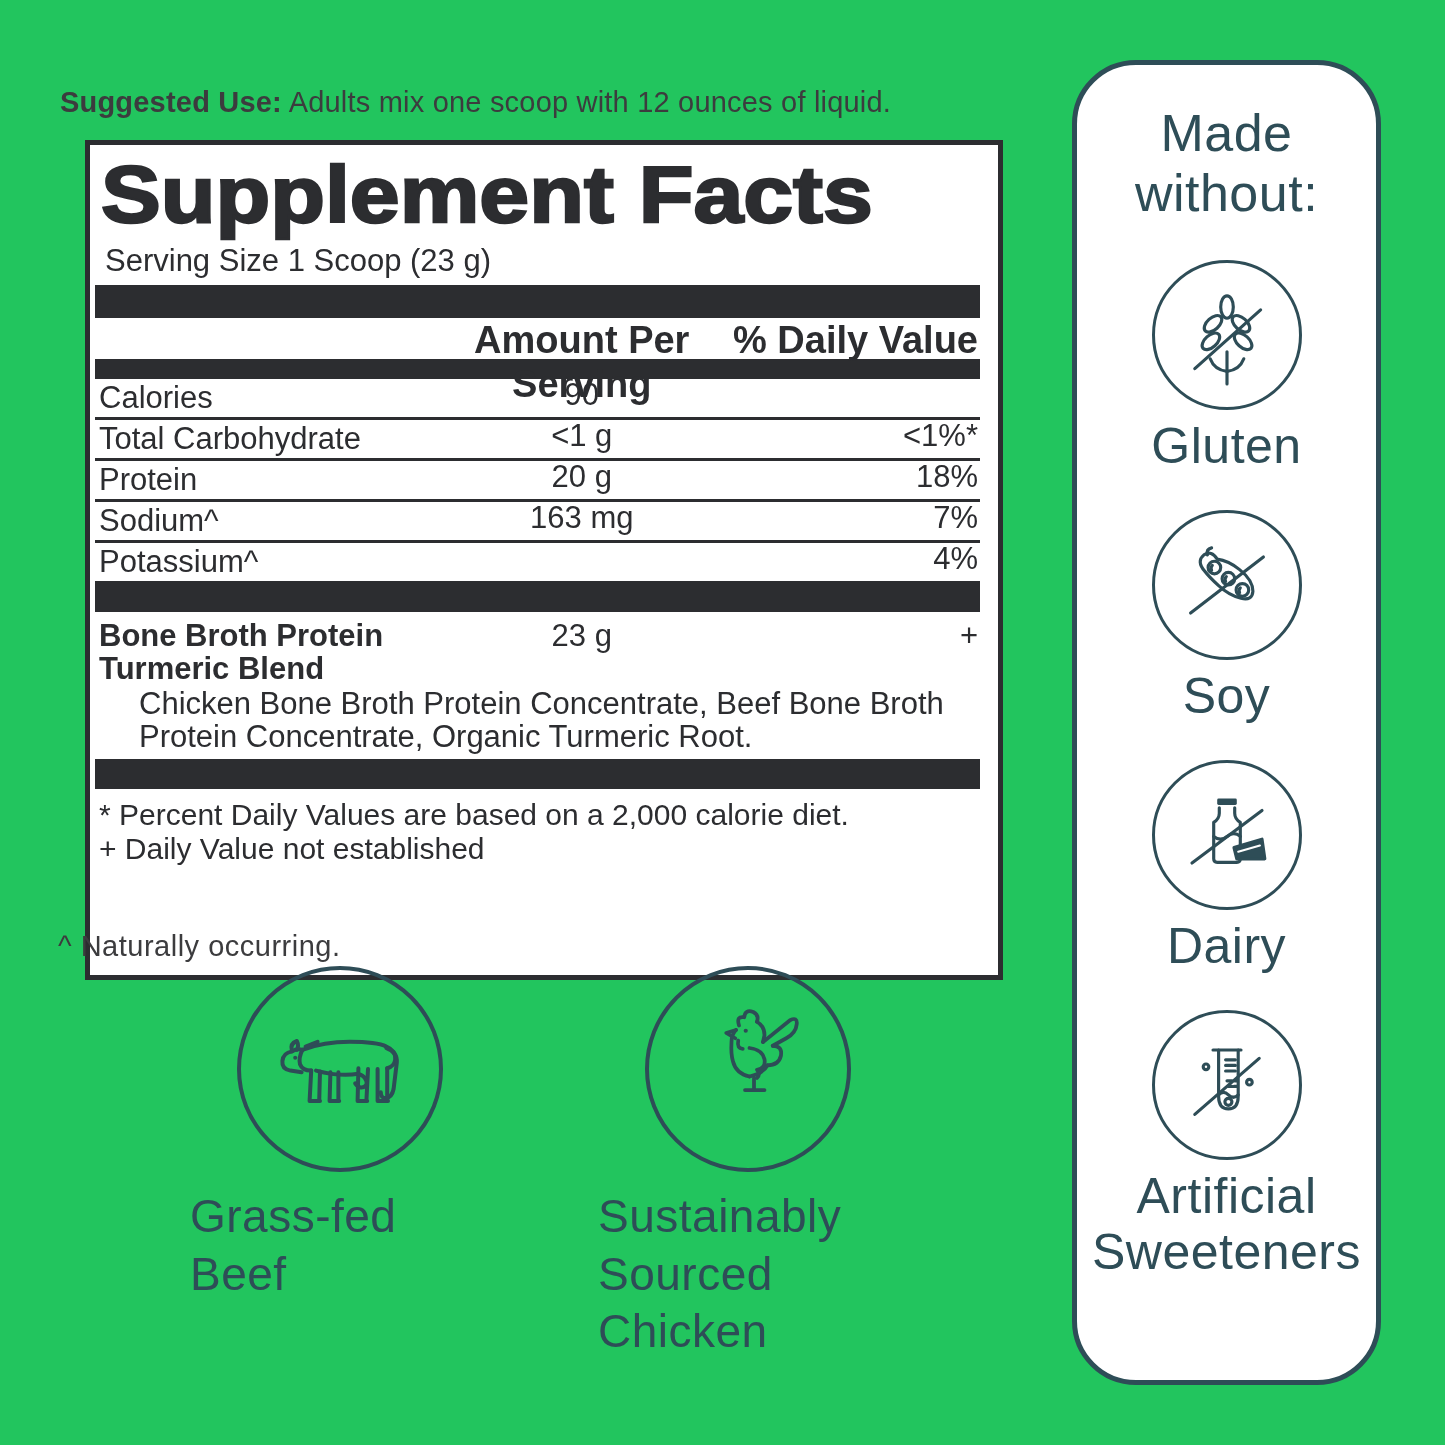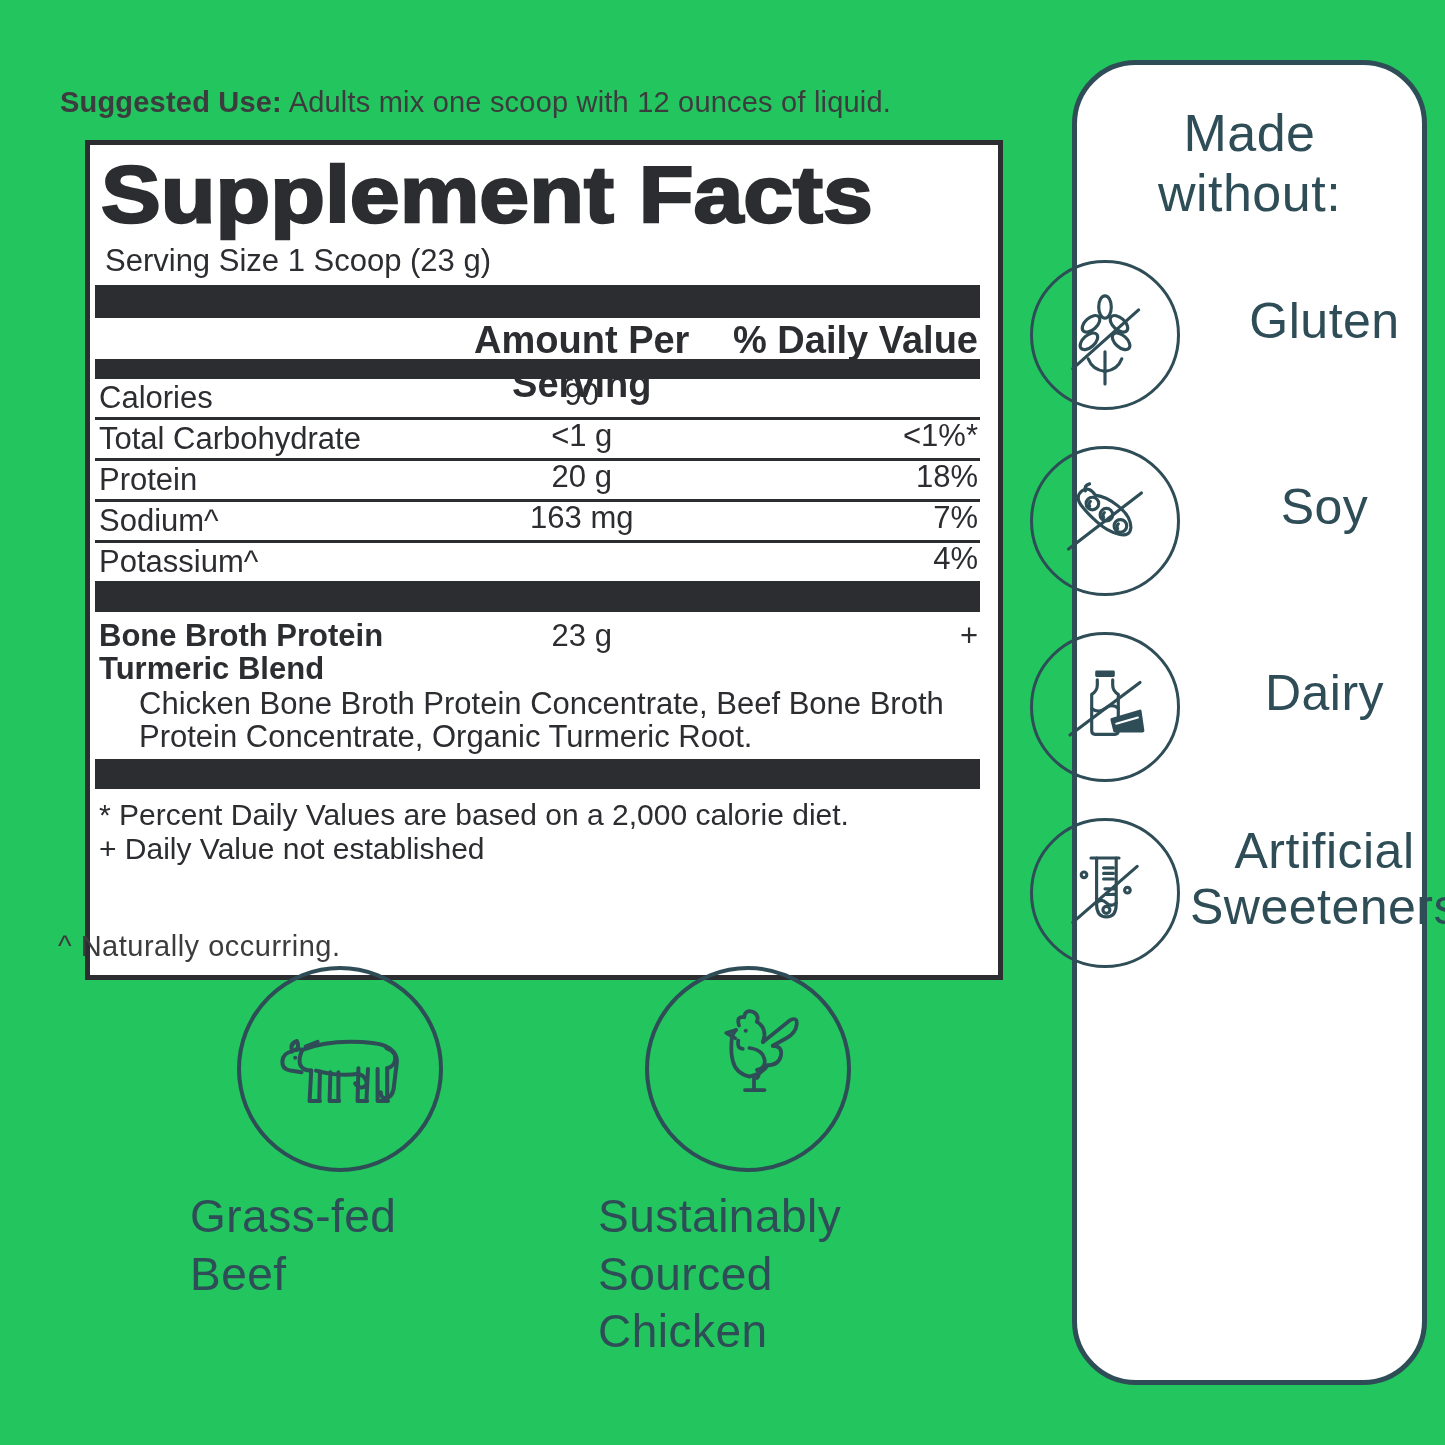--- a/index.html
+++ b/index.html
@@ -38,25 +38,25 @@
   .badge{position:absolute;display:flex;flex-direction:column;align-items:center;color:#2e4d57;}
   .badge .circ{width:206px;height:206px;border:4px solid #2e4d57;border-radius:50%;
                display:flex;align-items:center;justify-content:center;box-sizing:border-box;}
   .badge .blabel{margin-top:16px;font-size:46px;line-height:1.25;text-align:left;letter-spacing:.5px;}
   #badge-beef{left:188px;top:966px;width:304px;}
   #badge-chicken{left:570px;top:966px;width:356px;}
   #badge-beef .blabel{width:300px;}
   #badge-chicken .blabel{width:300px;}
 
   
-  .sidebar{position:absolute;left:1072px;top:60px;width:355px;height:1325px;box-sizing:border-box;
+  .sidebar{position:absolute;left:1072px;top:60px;width:309px;height:1325px;box-sizing:border-box;
            border:5px solid #2e4d57;border-radius:64px;background:#fff;color:#2e4d57;
            display:flex;flex-direction:column;align-items:center;}
   .mw-title{margin-top:38px;font-size:52px;line-height:1.16;text-align:center;letter-spacing:.5px;width:250px;}
-  .mw-item{display:flex;align-items:center;}
+  .mw-item{display:flex;flex-direction:column;align-items:center;}
   .mw-circ{width:150px;height:150px;border:3px solid #2e4d57;border-radius:50%;box-sizing:border-box;
            display:flex;align-items:center;justify-content:center;margin-top:36px;}
   .mw-label{margin-top:8px;font-size:50px;line-height:1.12;text-align:center;width:290px;letter-spacing:.5px;}
 
   svg{display:block;}
 </style>
 </head>
 <body>
 
 <div class="page">

